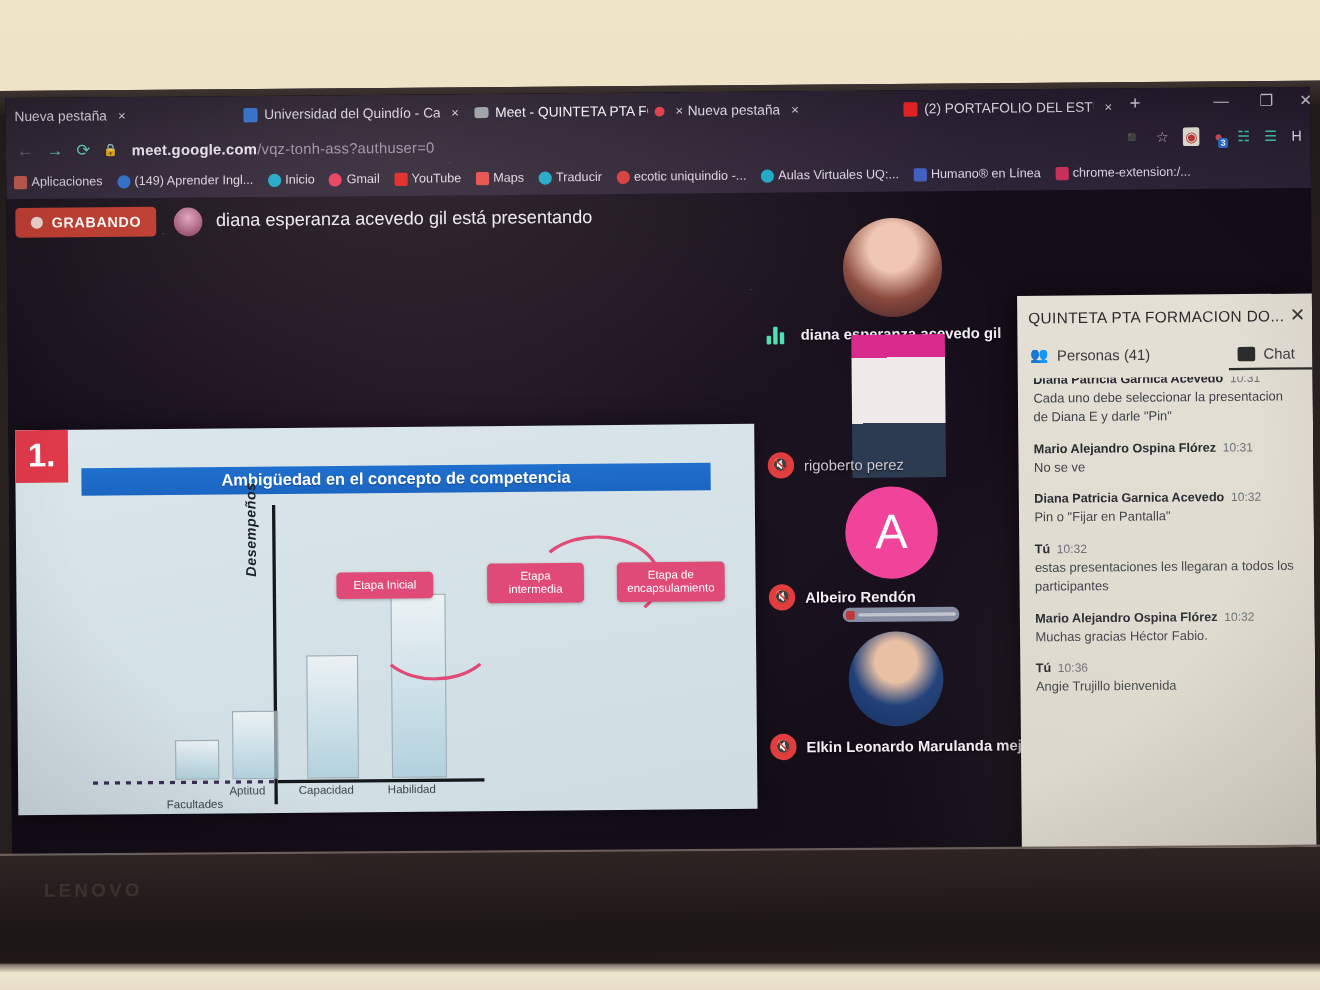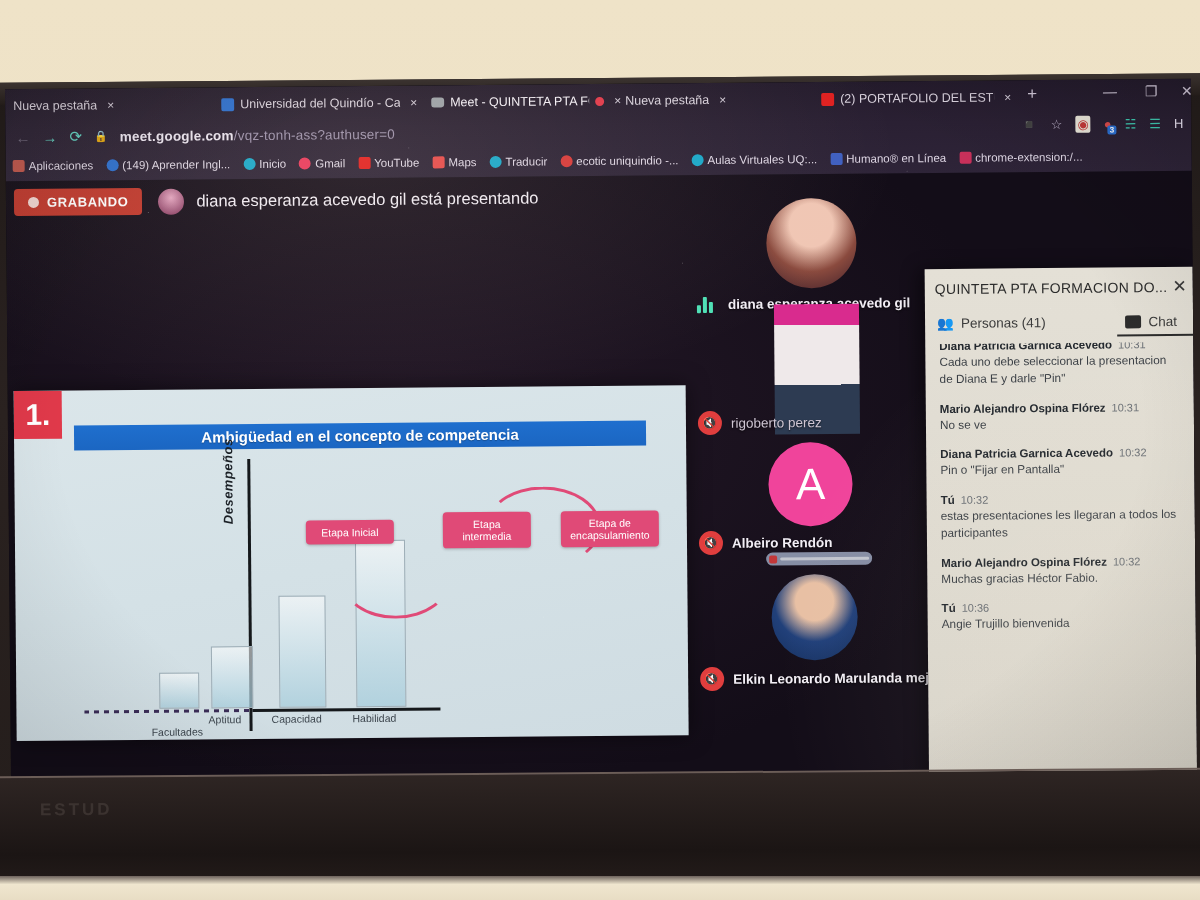--- a/index.html
+++ b/index.html
@@ -446,15 +446,15 @@
         </span>
 
       </div>
     </div>
 
     <div class="speckle"></div>
     <div class="glare"></div>
   </div>
 
   <div class="bezel-bottom"></div>
-  <div class="brand">ESTUD</div>
+  <div class="brand">LENOVO</div>
   <div class="deskline"></div>
 </div>
 
 </body></html>

